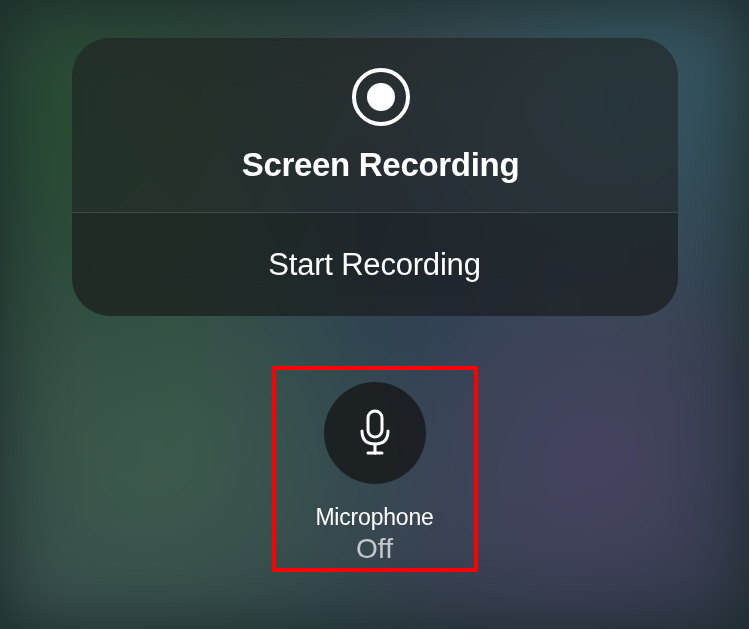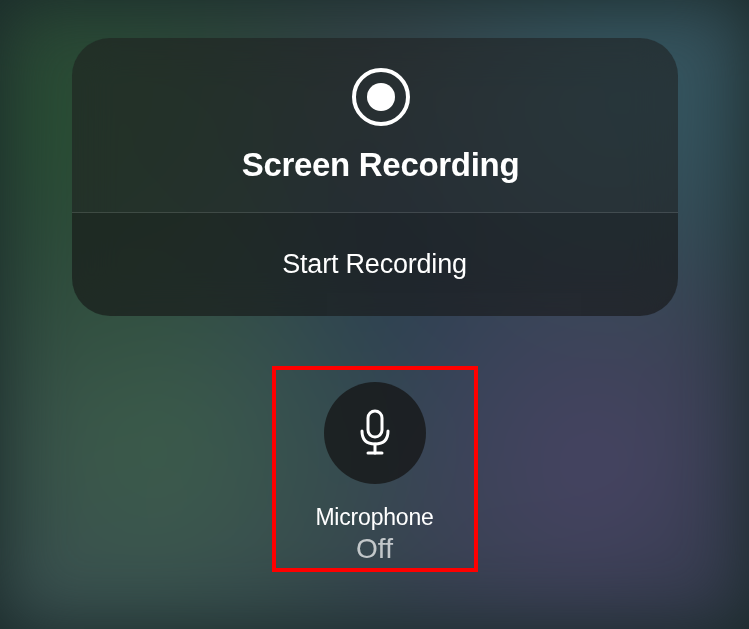--- a/index.html
+++ b/index.html
@@ -100,21 +100,21 @@
     .panel-bottom {
       display: flex;
       align-items: center;
       justify-content: center;
       height: 103px;
       background: rgba(0, 0, 0, 0.15);
     }
     
     .start-label {
       color: #ffffff;
-      font-size: 27px;
+      font-size: 31px;
       font-weight: 400;
       letter-spacing: -0.2px;
     }
     
     .mic-section {
       margin-top: 50px;
       width: 206px;
       height: 206px;
       display: flex;
       flex-direction: column;

